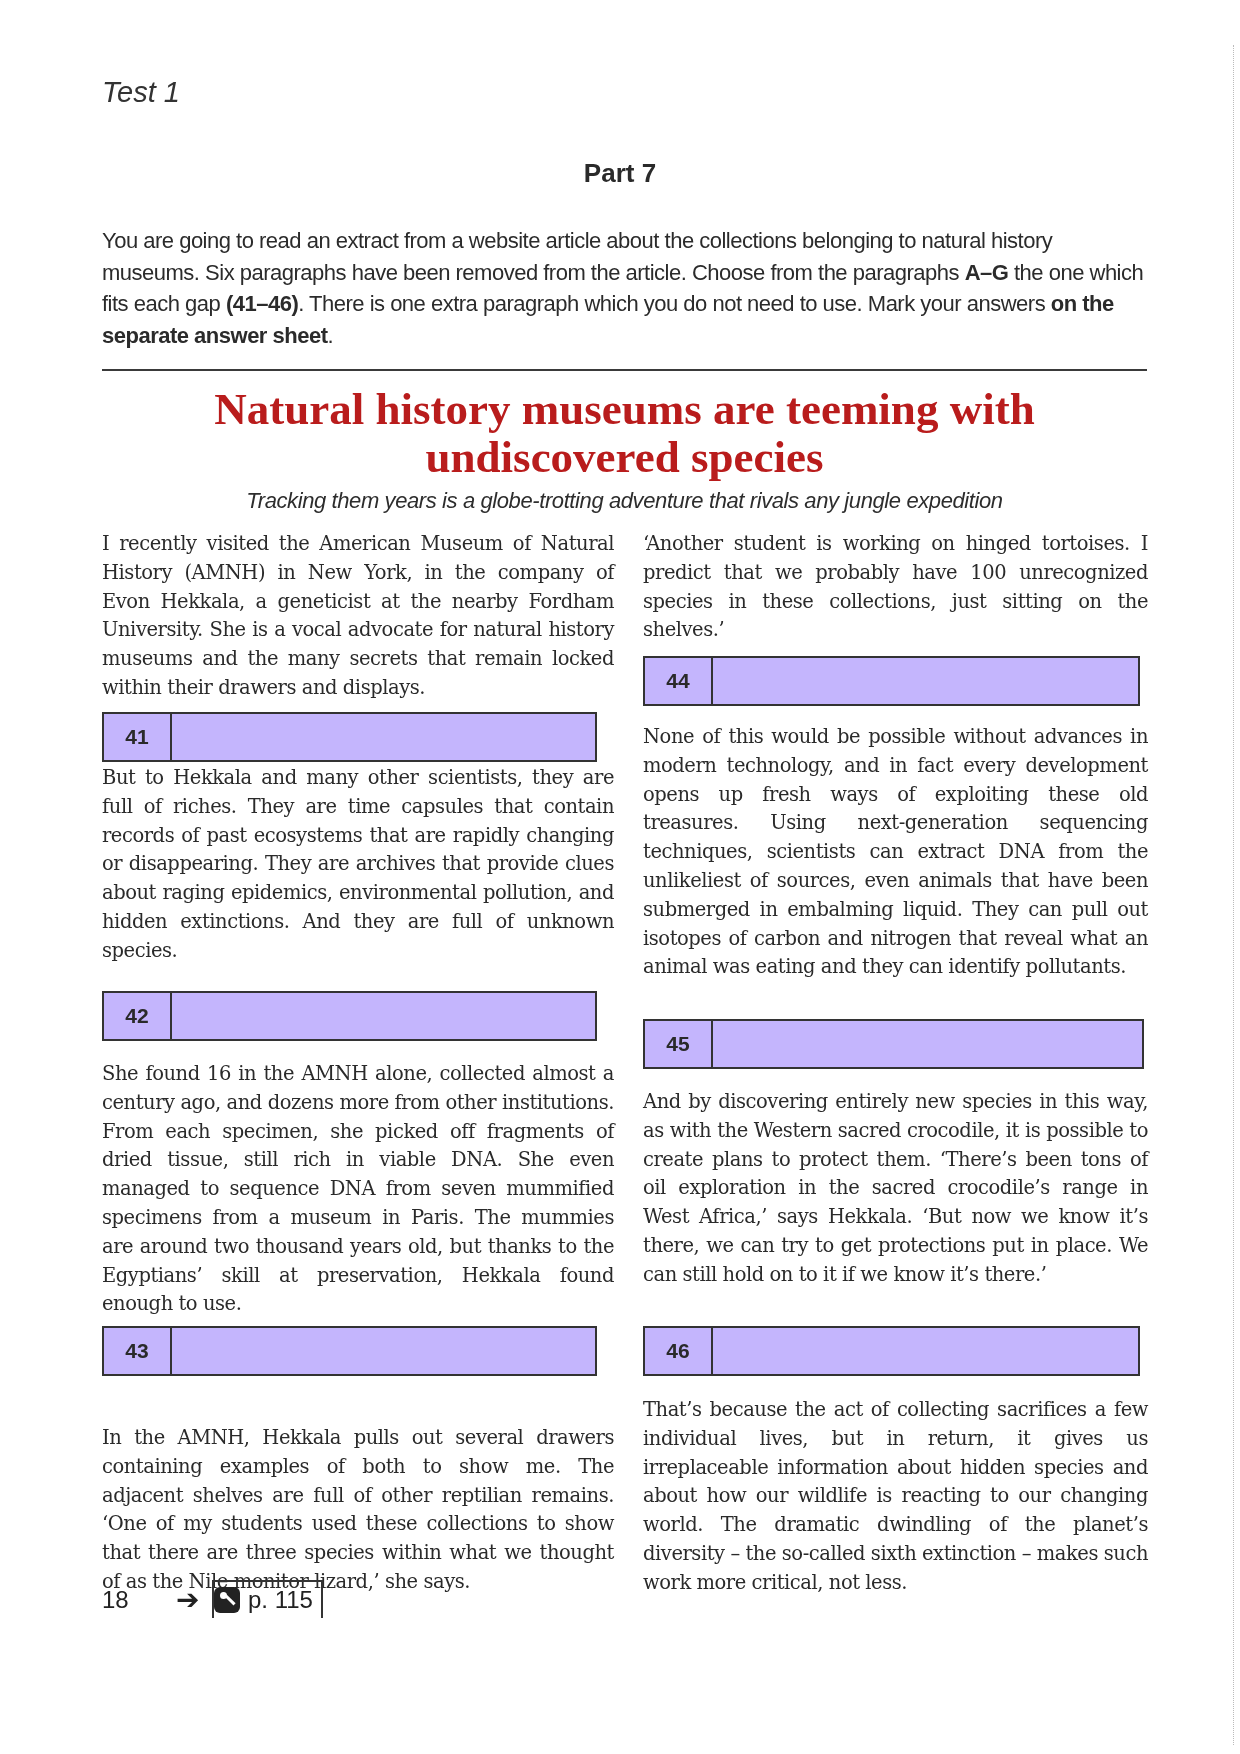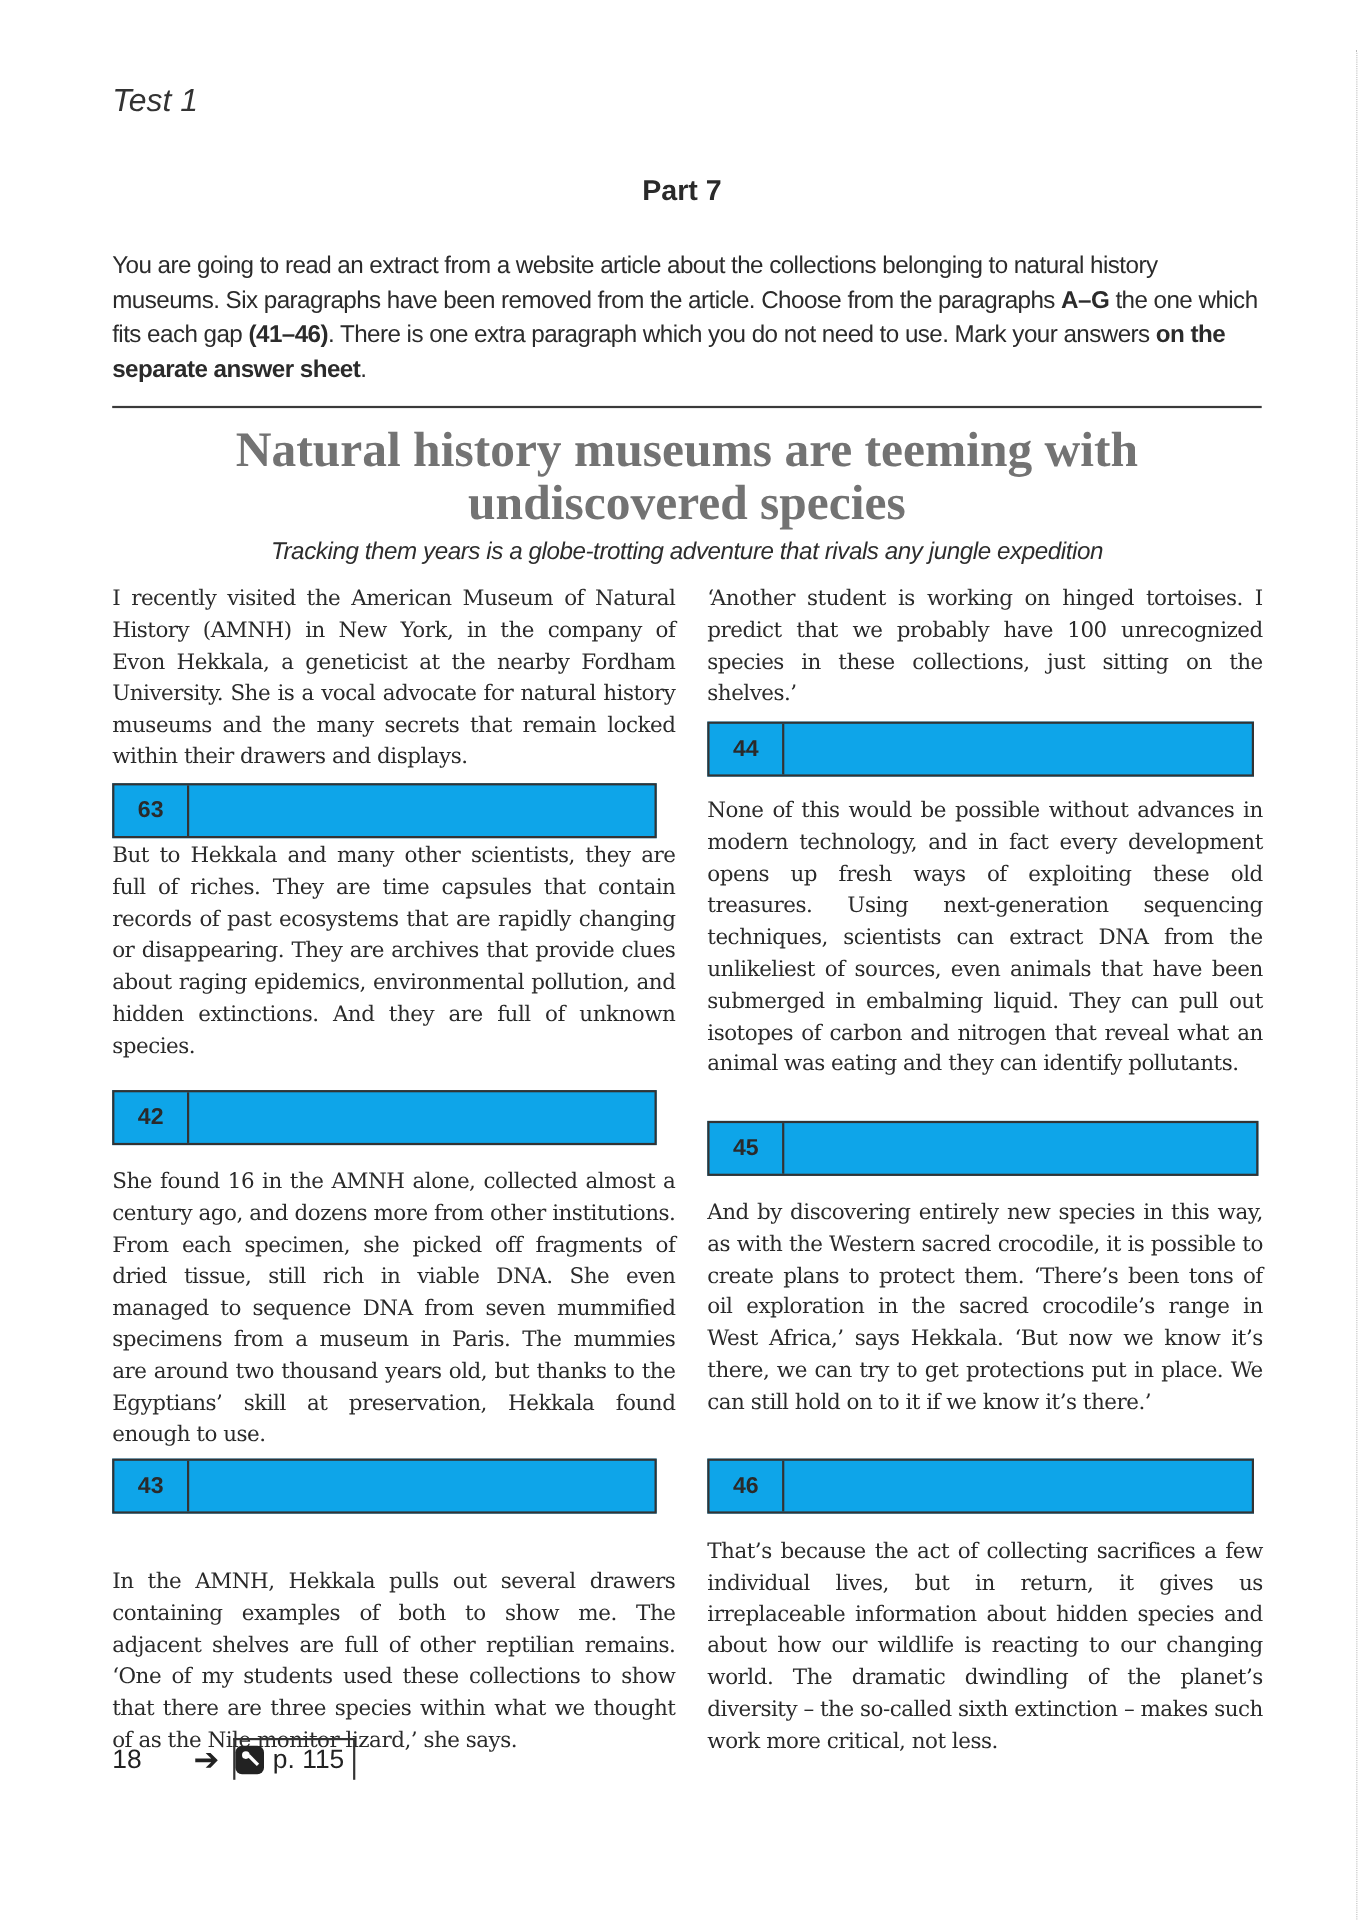--- a/index.html
+++ b/index.html
@@ -8,27 +8,27 @@
   .sans { font-family: "Liberation Sans", "DejaVu Sans", sans-serif; }
 
   #test-label { left: 102px; top: 76px; font-size: 29px; font-style: italic; color: #333; }
   #part-title { left: 0; width: 1240px; top: 158px; text-align: center; font-size: 26px; font-weight: bold; color: #2a2a2a; }
 
   #instructions { left: 102px; top: 225px; width: 1045px; font-size: 22px; line-height: 31.5px; color: #2b2b2b; letter-spacing: -0.5px; }
   #instructions b { font-weight: bold; }
 
   #divider { left: 102px; top: 369px; width: 1045px; height: 2px; background: #3a3a3a; }
 
-  #headline { left: 102px; top: 385px; width: 1045px; text-align: center; font-family: "Liberation Serif", "DejaVu Serif", serif; font-weight: bold; font-size: 45px; line-height: 48px; color: #737373; }
+  #headline { left: 102px; top: 385px; width: 1045px; text-align: center; font-family: "Liberation Serif", "DejaVu Serif", serif; font-weight: bold; font-size: 45px; line-height: 48px; color: #b91c1c; }
   #subheadline { left: 102px; top: 488px; width: 1045px; text-align: center; font-size: 22px; font-style: italic; color: #2d2d2d; letter-spacing: -0.4px; }
 
   .col { width: 512px; }
   .para { font-family: "DejaVu Serif", "Liberation Serif", serif; font-size: 19.5px; line-height: 28.8px; text-align: justify; color: #2a2a2a; letter-spacing: -0.45px; margin: 0; }
 
-  .gap-box { position: absolute; height: 50px; border: 2px solid #333; box-sizing: border-box; display: flex; background: #0ea5e9; }
+  .gap-box { position: absolute; height: 50px; border: 2px solid #333; box-sizing: border-box; display: flex; background: #c4b5fd; }
   .gap-num { width: 66px; border-right: 2px solid #333; display: flex; align-items: center; justify-content: center; font-family: "Liberation Sans", sans-serif; font-weight: bold; font-size: 21px; color: #2a2a2a; }
   .gap-field { flex: 1; }
 
   #footer-page { left: 102px; top: 1586px; font-size: 24px; color: #222; }
   #footer-arrow { left: 176px; top: 1583px; font-size: 28px; color: #222; font-weight: bold; }
   #footer-ref { left: 212px; top: 1580px; height: 38px; border: 2px solid #333; border-bottom: none; box-sizing: border-box; padding: 0 8px 0 0; display: flex; align-items: center; gap: 8px; font-size: 24px; color: #222; }
   .key-icon { width: 26px; height: 26px; background: #222; border-radius: 6px; position: relative; }
   .key-icon::before { content: ""; position: absolute; left: 6px; top: 5px; width: 7px; height: 7px; background: #fff; border-radius: 50%; }
   .key-icon::after { content: ""; position: absolute; left: 11px; top: 10px; width: 3px; height: 12px; background: #fff; transform: rotate(-45deg); transform-origin: top left; }
 
@@ -47,21 +47,21 @@
 </div>
 
 <div id="divider" class="abs"></div>
 
 <div id="headline" class="abs">Natural history museums are teeming with undiscovered species</div>
 <div id="subheadline" class="abs sans">Tracking them years is a globe-trotting adventure that rivals any jungle expedition</div>
 
 <p class="para abs col" style="left:102px; top:530px;">I recently visited the American Museum of Natural History (AMNH) in New York, in the company of Evon Hekkala, a geneticist at the nearby Fordham University. She is a vocal advocate for natural history museums and the many secrets that remain locked within their drawers and displays.</p>
 
 <div class="gap-box" style="left:102px; top:712px; width:495px;">
-  <div class="gap-num">63</div>
+  <div class="gap-num">41</div>
   <div class="gap-field"></div>
 </div>
 
 <p class="para abs col" style="left:102px; top:764px;">But to Hekkala and many other scientists, they are full of riches. They are time capsules that contain records of past ecosystems that are rapidly changing or disappearing. They are archives that provide clues about raging epidemics, environmental pollution, and hidden extinctions. And they are full of unknown species.</p>
 
 <div class="gap-box" style="left:102px; top:991px; width:495px;">
   <div class="gap-num">42</div>
   <div class="gap-field"></div>
 </div>
 

